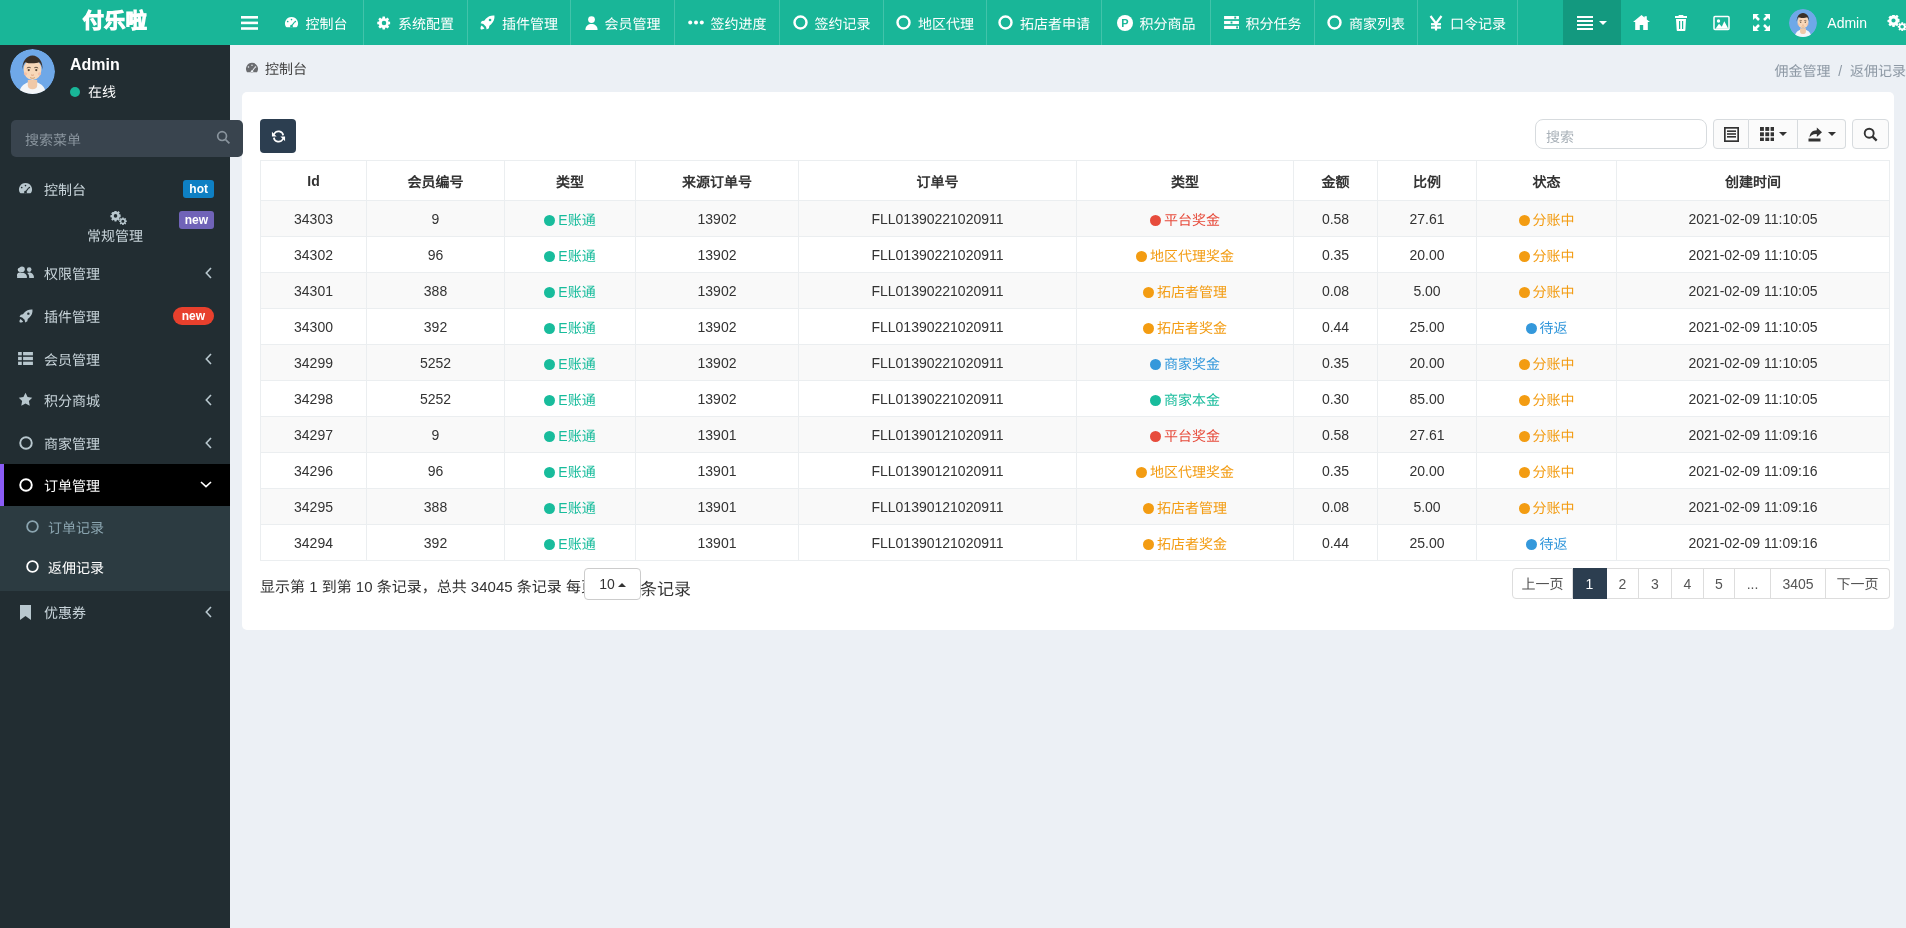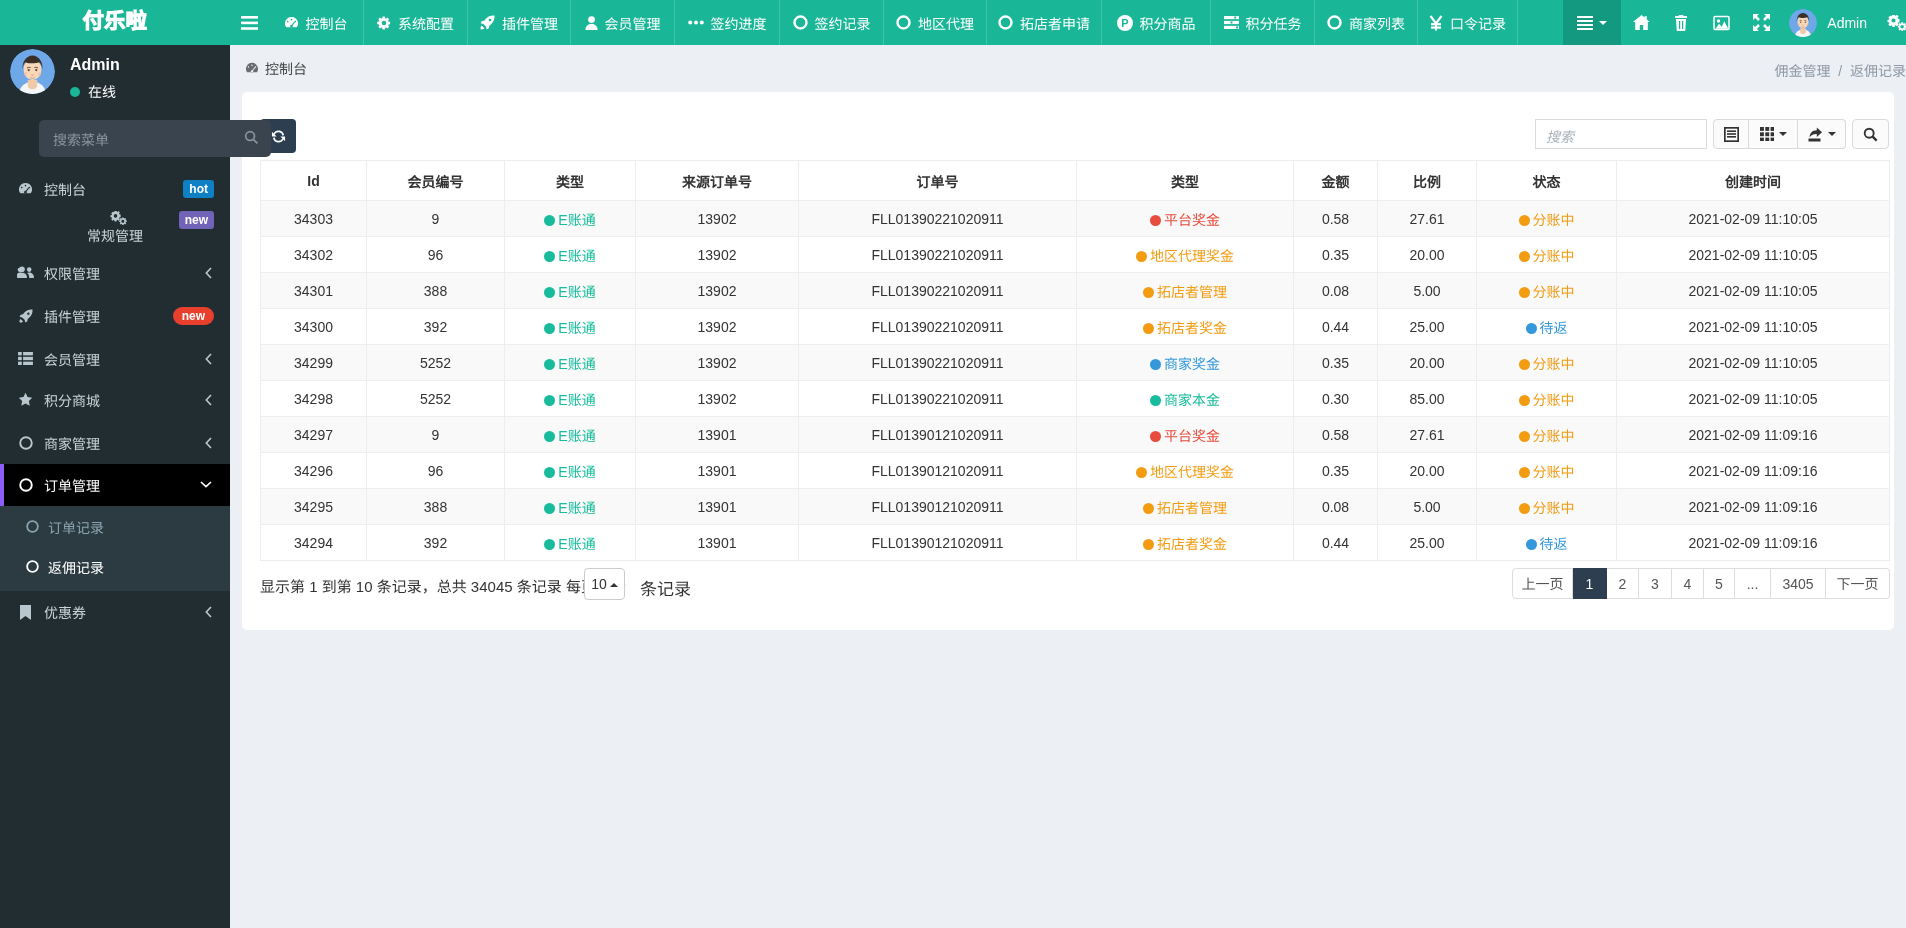--- a/index.html
+++ b/index.html
@@ -24,21 +24,21 @@
 .tuser .uavatar { width:28px; height:28px; border-radius:50%; margin-right:10px; }
 .tgear { width:43px; margin-right:-12px; overflow:visible; }
 
 
 .sidebar { position:absolute; left:0; top:45px; width:230px; bottom:0; background:#222d32; z-index:20; }
 .upanel { position:relative; height:75px; }
 .uavatar-big { position:absolute; left:10px; top:4px; width:45px; height:45px; border-radius:50%; }
 .uname { position:absolute; left:70px; top:11px; color:#fff; font-size:16px; font-weight:bold; }
 .ustatus { position:absolute; left:70px; top:36px; color:#fff; font-size:14px; }
 .ustatus .dot { display:inline-block; width:10px; height:10px; border-radius:50%; background:#19b698; margin-right:8px; }
-.ssearch { position:absolute; left:11px; top:75px; width:232px; height:37px; background:#39444e; border-radius:5px;margin-left:28px; }
+.ssearch { position:absolute; left:11px; top:75px; width:232px; height:37px; background:#39444e; border-radius:5px; }
 .ssearch .ph { position:absolute; left:14px; top:9px; color:#8a959e; font-size:14px; }
 .ssearch svg { position:absolute; right:12px; top:10px; }
 .smenu { position:absolute; left:0; top:0; right:0; height:0; }
 .sitem { position:absolute; left:0; width:230px; height:42px; display:flex; align-items:center; color:#c8d4da; font-size:14px; }
 .sitem .micon { width:21px; margin-left:15px; margin-right:8px; display:inline-flex; justify-content:center; }
 .badge { position:absolute; right:16px; border-radius:3px; color:#fff; font-size:12px; font-weight:bold; padding:2px 6px; }
 .badge.blue { background:#0e80c4; }
 .badge.purple { background:#7063b8; }
 .badge.red { background:#e8402d; border-radius:9px; padding:2px 9px; }
 .chev { position:absolute; right:18px; display:inline-flex; align-items:center; }
@@ -51,21 +51,21 @@
 
 
 .main { position:absolute; left:230px; top:45px; right:0; bottom:0; background:#ecf0f5; }
 .crumbL { position:absolute; left:15px; top:13px; color:#444; font-size:14px; display:flex; align-items:center; }
 .crumbL svg { margin-right:6px; }
 .crumbR { position:absolute; right:0px; top:15px; color:#8e99a5; font-size:14px; }
 
 .panel { position:absolute; left:12px; top:47px; width:1652px; height:538px; background:#fff; border-radius:5px; }
 
 .btn-refresh { position:absolute; left:18px; top:27px; width:36px; height:34px; background:#2c3e50; border-radius:4px; display:flex; align-items:center; justify-content:center; }
-.tool-search { position:absolute; left:1293px; top:27px; width:172px; height:30px; border:1px solid #d7dbde; border-radius:0; background:#fff;font-style:italic; }
+.tool-search { position:absolute; left:1293px; top:27px; width:172px; height:30px; border:1px solid #d7dbde; border-radius:8px; background:#fff; }
 .tool-search .ph { position:absolute; left:10px; top:6px; color:#a9b1b8; font-size:14px; }
 .btngroup { position:absolute; left:1471px; top:27px; height:30px; display:flex; }
 .bgbtn { height:30px; background:#fbfbfb; border:1px solid #d7dbde; border-left:none; display:flex; align-items:center; justify-content:center; gap:5px; }
 .bgbtn:first-child { border-left:1px solid #d7dbde; border-radius:4px 0 0 4px; }
 .bgbtn:last-child { border-radius:0 4px 4px 0; }
 .btn-q { position:absolute; left:1610px; top:27px; width:37px; height:30px; background:#fbfbfb; border:1px solid #d7dbde; border-radius:4px; display:flex; align-items:center; justify-content:center; }
 .caret { display:inline-block; width:0; height:0; border-left:4px solid transparent; border-right:4px solid transparent; border-top:4px solid #333; }
 
 
 table.grid { position:absolute; left:18px; top:68px; border-collapse:collapse; table-layout:fixed; }
@@ -74,21 +74,21 @@
 table.grid td { height:36px; }
 tr.odd td { background:#f9f9f9; }
 .cdot { display:inline-block; width:11px; height:11px; border-radius:50%; margin-right:3px; vertical-align:-1px; }
 td.tgreen, .tgreen { color:#18bc9c !important; } .tgreen .cdot { background:#18bc9c; }
 td.tred, .tred { color:#e74c3c !important; } .tred .cdot { background:#e74c3c; }
 td.torange, .torange { color:#f39c12 !important; } .torange .cdot { background:#f39c12; }
 td.tblue, .tblue { color:#3498db !important; } .tblue .cdot { background:#3498db; }
 
 
 .paginfo { position:absolute; left:18px; top:483px; font-size:15px; color:#333; }
-.pagesize { position:absolute; left:342px; top:476px; width:41px; height:32px; border:1px solid #ccc; border-radius:4px; background:#fff; text-align:center; line-height:30px; font-size:14px; color:#333; }
+.pagesize { position:absolute; left:342px; top:476px; width:57px; height:32px; border:1px solid #ccc; border-radius:4px; background:#fff; text-align:center; line-height:30px; font-size:14px; color:#333; }
 .caret-up { display:inline-block; width:0; height:0; border-left:4px solid transparent; border-right:4px solid transparent; border-bottom:4px solid #333; margin-left:3px; vertical-align:2px; }
 .paginfo2 { position:absolute; left:398px; top:483px; font-size:17px; color:#333; }
 .pager { position:absolute; right:4px; top:476px; height:31px; display:flex; }
 .pager a { display:block; height:31px; line-height:30px; text-align:center; border:1px solid #ddd; border-left:none; color:#555; text-decoration:none; font-size:14px; background:#fff; }
 .pager a:nth-child(1){width:61px}.pager a:nth-child(2){width:34px}.pager a:nth-child(3){width:32px}.pager a:nth-child(4){width:33px}.pager a:nth-child(5){width:32px}.pager a:nth-child(6){width:31px}.pager a:nth-child(7){width:36px}.pager a:nth-child(8){width:55px}.pager a:nth-child(9){width:64px}
 .pager a:first-child { border-left:1px solid #ddd; border-radius:4px 0 0 4px; }
 .pager a:last-child { border-radius:0 4px 4px 0; }
 .pager a.on { background:#2c3e50; border-color:#2c3e50; color:#fff; }
 </style>
 </head>

